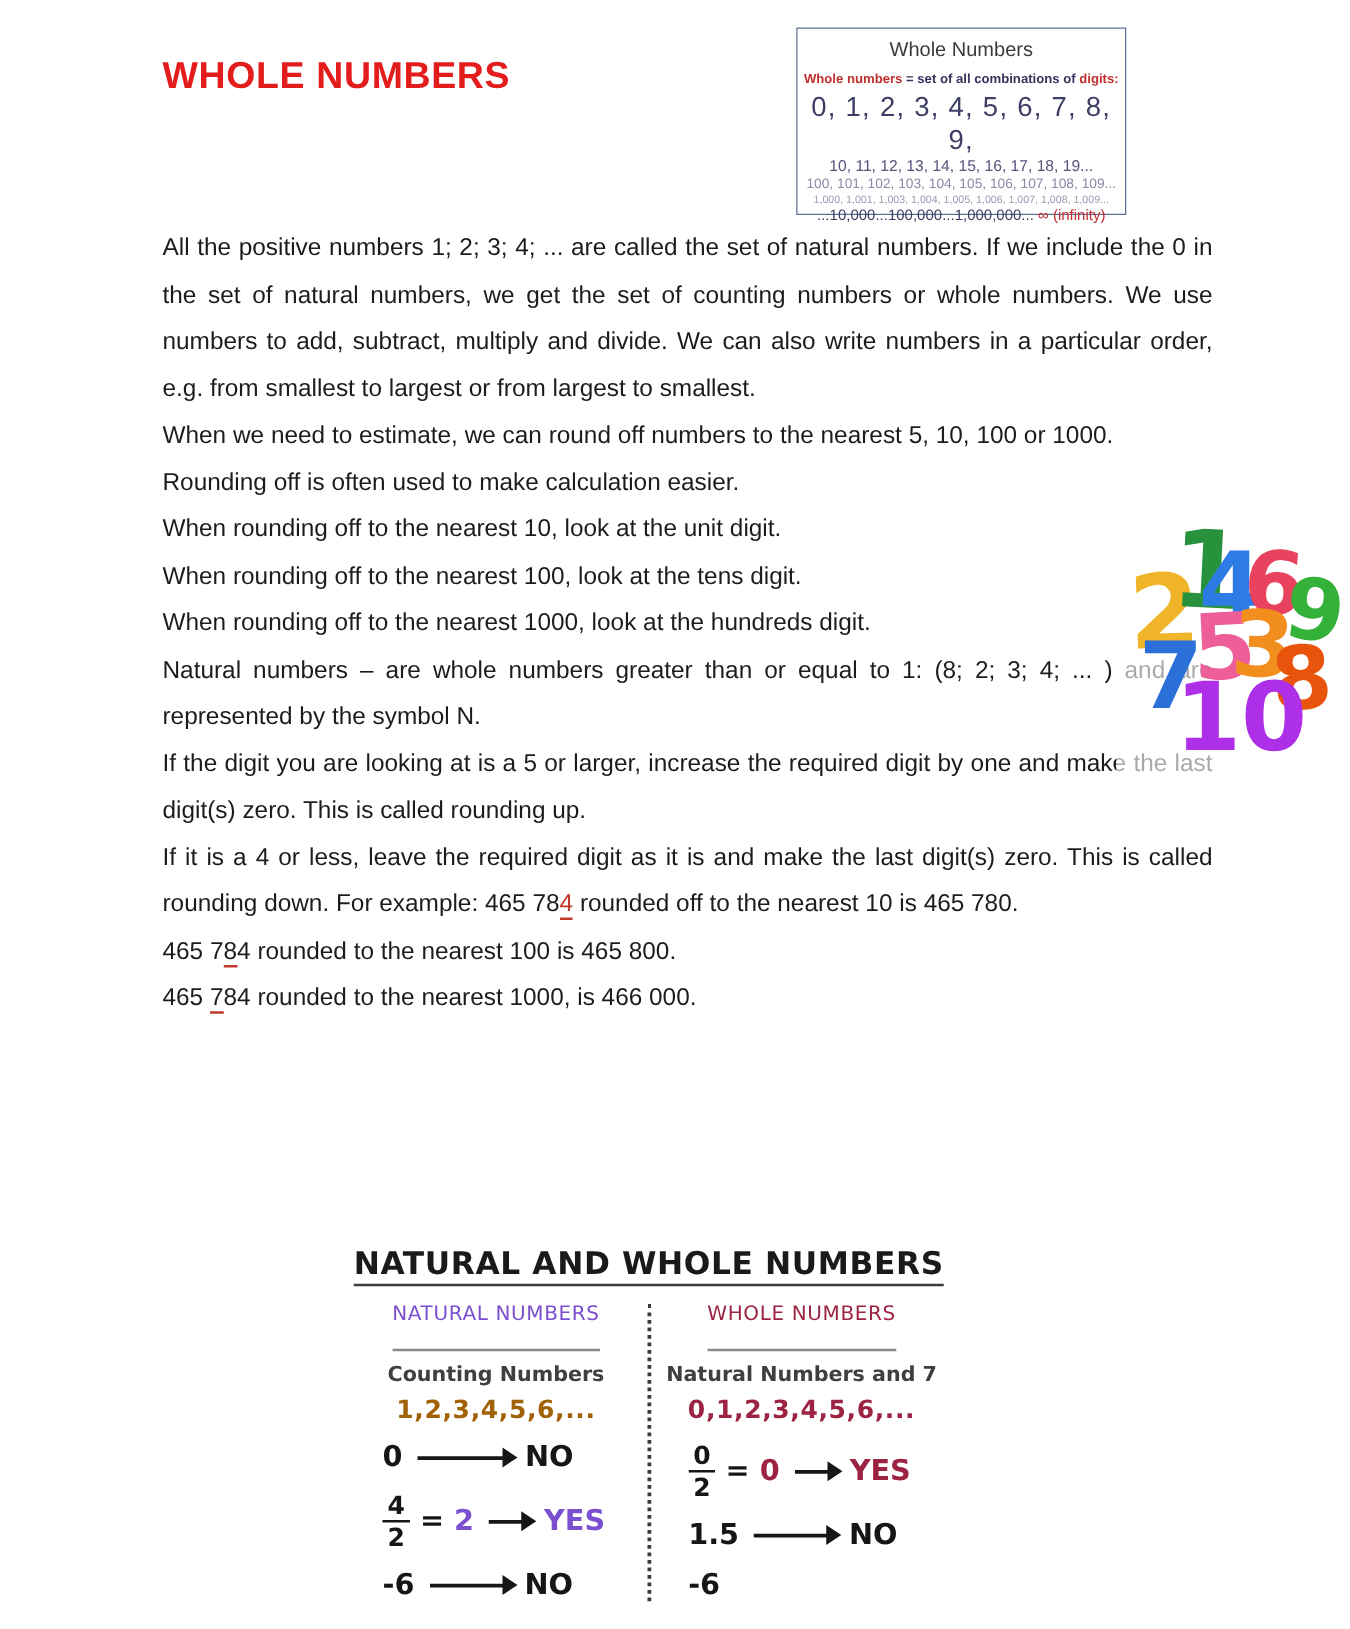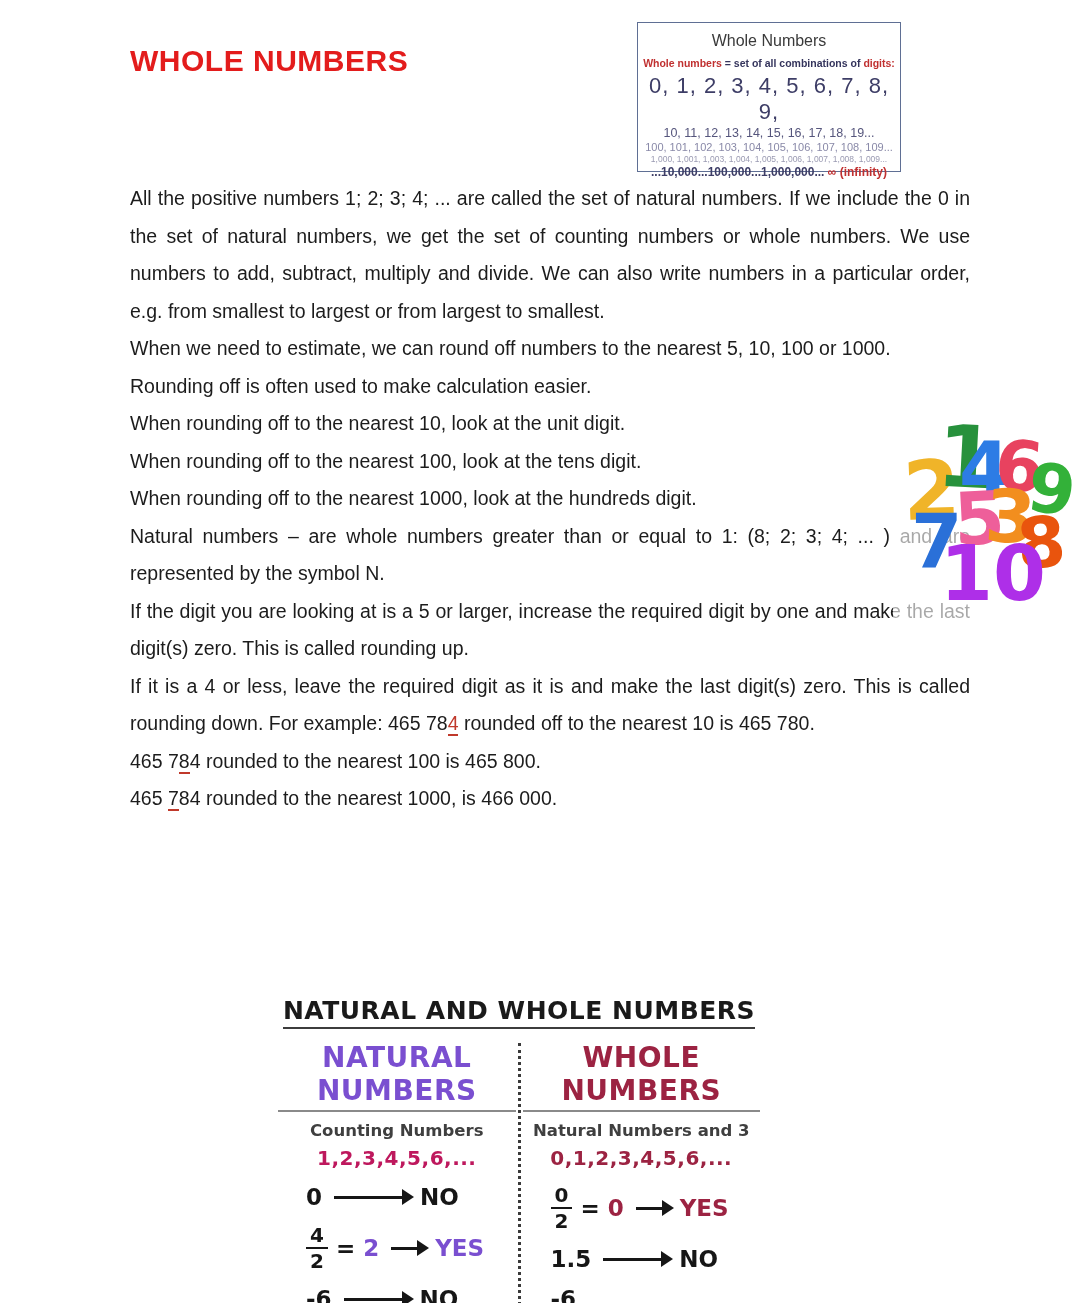--- a/index.html
+++ b/index.html
@@ -13,21 +13,21 @@
   
   .info-box{position:absolute;left:637px;top:22px;width:262px;height:148px;
             background:#fff;border:1px solid #5f6f94;text-align:center;z-index:3;}
   .ib-title{font-size:16px;color:#3a3a3a;margin-top:9px;font-weight:500;}
   .ib-sub{font-size:10.5px;font-weight:bold;margin-top:7px;color:#34345c;}
   .ib-sub .red{color:#c03030;}
   .ib-digits{font-size:22px;color:#3d3d66;margin-top:4px;letter-spacing:1px;}
   .ib-tens{font-size:12.5px;color:#55557c;margin-top:1px;}
   .ib-hundreds{font-size:11px;color:#8989a8;margin-top:1px;}
   .ib-thousands{font-size:8.5px;color:#9a9ab2;margin-top:1px;}
-  .ib-inf{font-size:12px;font-weight:bold;color:#3d3d66;margin-top:1px;}
+  .ib-inf{font-size:12px;font-weight:normal;color:#3d3d66;margin-top:1px;}
   .ib-inf .red{color:#c03030;}
 
   
   .body-text{position:absolute;left:130px;top:180px;width:840px;z-index:1;
              font-size:19.5px;line-height:37.5px;text-align:justify;color:#1c1c1c;}
   .body-text p{margin:0;}
   .faded{color:#8f8f8f;}
   sub{font-size:0.6em;}
   .digit-red{color:#c0392b;border-bottom:2px solid #c0392b;}
   .digit-ul{border-bottom:2px solid #c0392b;}
@@ -48,27 +48,27 @@
   .d9{left:47px;top:120px;font-size:76px;}
 
   
   .bottom{position:absolute;left:278px;top:996px;width:482px;z-index:1;
           font-family:"DejaVu Sans", sans-serif;text-align:center;color:#222;}
   .bt-heading{display:inline-block;font-size:25px;font-weight:bold;letter-spacing:.5px;
               color:#1a1a1a;border-bottom:2.5px solid #3c3c3c;padding-bottom:2px;}
   .cols{display:flex;margin-top:12px;}
   .col{flex:1;}
   .divider{border-left:3px dotted #3a3a3a;margin:2px 2px 0 2px;}
-  .col-header{display:inline-block;font-size:28px;font-weight:bold;letter-spacing:.5px;
-              border-bottom:2.5px solid #8a8a8a;padding-bottom:3px;}
+  .col-header{display:inline-block;font-size:16px;font-weight:normal;letter-spacing:.5px;
+              border-bottom:2.5px solid #8a8a8a;padding-bottom:19px;}
   .col-header.natural{color:#7a4fd0;}
   .col-header.whole{color:#9c2342;}
   .col-sub{font-size:16.5px;font-weight:bold;color:#3f3f3f;margin-top:9px;}
   .col-seq{font-size:20px;font-weight:bold;margin-top:6px;letter-spacing:.5px;}
-  .col-seq.natural{color:#be185d;}
+  .col-seq.natural{color:#a16207;}
   .col-seq.whole{color:#9c2342;}
   .rule-row{display:flex;align-items:center;justify-content:flex-start;
             margin:14px 0 0 28px;font-size:23px;font-weight:bold;color:#161616;}
   .accent-n{color:#7a4fd0;}
   .accent-w{color:#9c2342;}
   .frac{display:inline-block;text-align:center;font-size:20px;line-height:1.1;}
   .frac .num{display:block;border-bottom:2.5px solid #161616;padding:0 4px 1px;}
   .frac .den{display:block;padding-top:1px;}
   .arr{display:inline-block;height:3px;background:#161616;position:relative;
        margin:0 16px 0 12px;}
@@ -146,21 +146,21 @@
         </div>
         <div class="rule-row">
           <span>-6</span>
           <span class="arr w60"></span>
           <span>NO</span>
         </div>
       </div>
       <div class="divider"></div>
       <div class="col">
         <span class="col-header whole">WHOLE NUMBERS</span>
-        <div class="col-sub">Natural Numbers and 3</div>
+        <div class="col-sub">Natural Numbers and 7</div>
         <div class="col-seq whole">0,1,2,3,4,5,6,...</div>
         <div class="rule-row">
           <span class="frac">
               <span class="num">0</span>
               <span class="den">2</span>
             </span>
           <span class="eq">=</span>
           <span class="accent-w">0</span>
           <span class="arr w28"></span>
           <span class="accent-w">YES</span>

